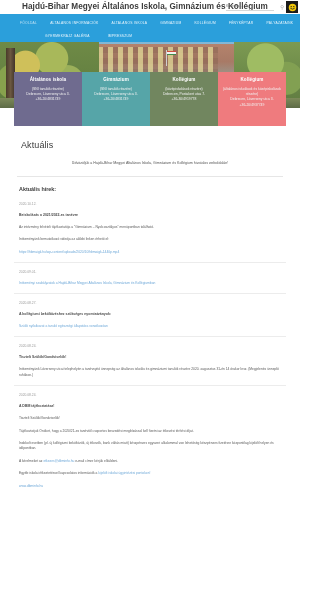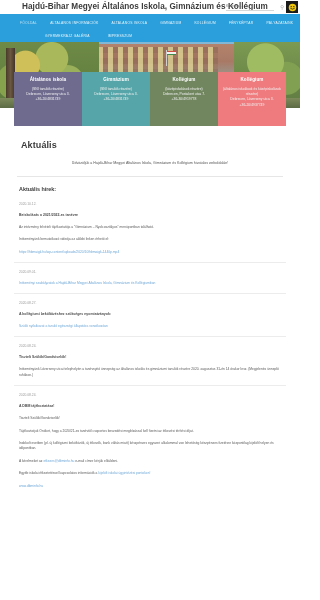--- a/index.html
+++ b/index.html
@@ -181,21 +181,21 @@
   .card-line {
     font-size: 3.4px;
     line-height: 5.2px;
     color: #f2f2f2;
   }
 
   
   .content { padding: 0 14px; }
   .page-heading {
     font-size: 9px;
-    font-weight: bold;
+    font-weight: normal;
     color: #3b3b3b;
     margin: 14px 0 10px 7px;
     letter-spacing: 0.1px;
   }
   .intro {
     font-size: 3.6px;
     color: #555;
     text-align: center;
     line-height: 6px;
     margin: 0 8px 10px 8px;

